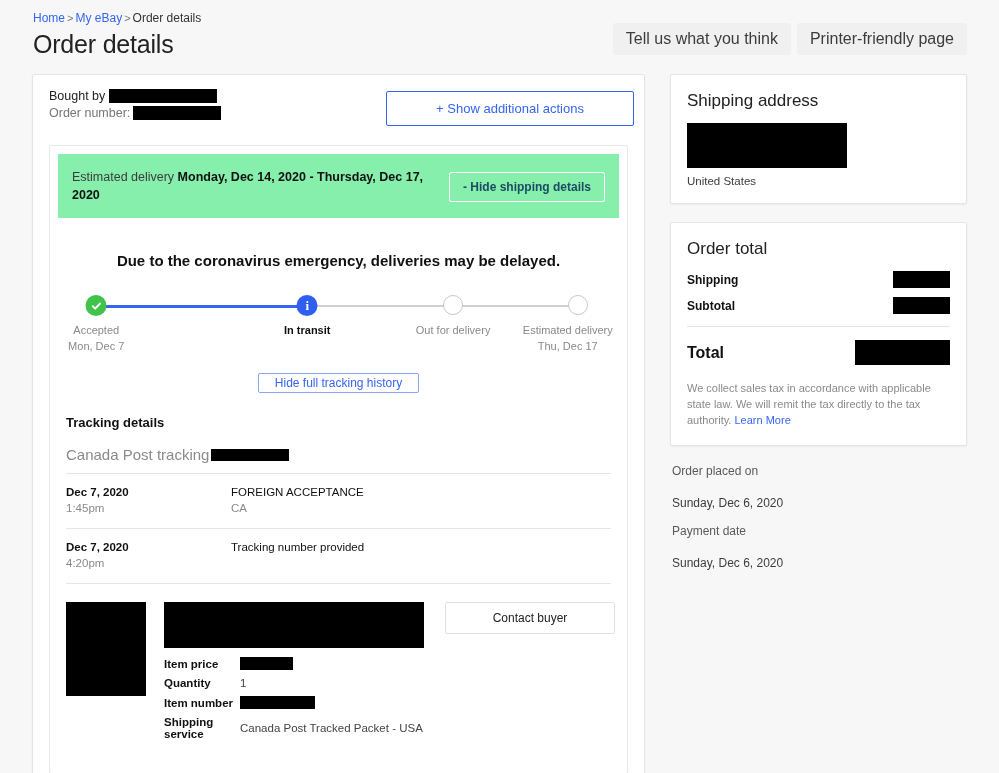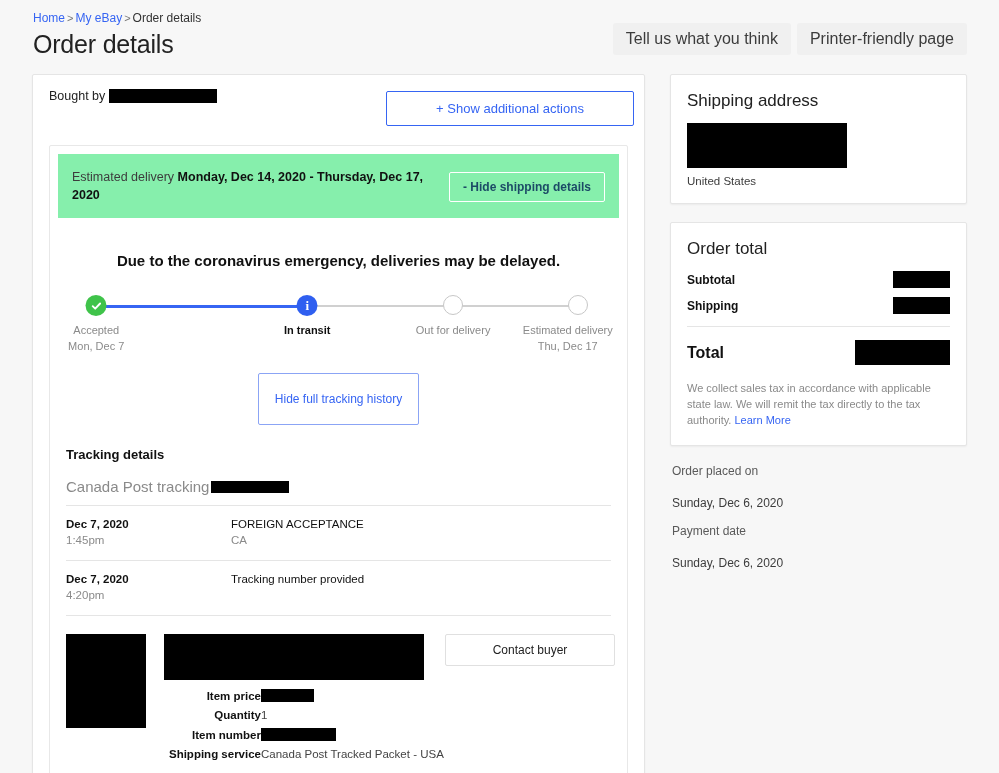--- a/index.html
+++ b/index.html
@@ -117,21 +117,21 @@
     text-align: center; font-size: 11px; color: #8a8a8a; line-height: 1.45;
     white-space: nowrap;
   }
   .slabel .t1 { display: block; }
   .slabel.active .t1 { color: #111; font-weight: bold; }
 
   
   .hide-hist-wrap { text-align: center; margin: 16px 0 22px 0; }
   .hide-hist {
     background: #fff; border: 1px solid #8ba4f5; border-radius: 2px;
-    padding: 18px 16px; font-size: 12px; color: #3665f3;
+    padding: 2px 16px; font-size: 12px; color: #3665f3;
     font-family: inherit; cursor: pointer;
   }
 
   
   .tracking-sec { padding: 0 16px; }
   .tracking-title { font-size: 13px; font-weight: bold; color: #111; }
   .tracking-carrier { font-size: 15px; color: #8a8a8a; margin-top: 16px; display: flex; align-items: center; }
   .track-rows { margin-top: 10px; }
   .track-row {
     display: flex; border-top: 1px solid #e5e5e5;
@@ -145,21 +145,21 @@
   .tr-desc .e { color: #111; display: block; }
   .tr-desc .l { color: #8a8a8a; display: block; margin-top: 4px; }
 
   
   .item-block { display: flex; padding: 18px 16px 26px 16px; position: relative; }
   .item-img { width: 80px; height: 94px; background: #000; flex: none; }
   .item-info { margin-left: 18px; flex: 1; }
   .item-title-redact { width: 260px; height: 46px; background: #000; }
   .item-rows { margin-top: 9px; }
   .item-row { display: flex; align-items: center; font-size: 11.5px; margin-bottom: 7px; }
-  .item-row .k { width: 97px; font-weight: bold; color: #111; text-align: right; }
+  .item-row .k { width: 76px; font-weight: bold; color: #111; }
   .item-row .v { color: #444; }
   .item-btns { position: absolute; right: 12px; top: 18px; width: 170px; }
   .item-btn {
     display: block; width: 100%; background: #fff;
     border: 1px solid #e0e0e0; border-radius: 2px;
     padding: 8px 0; font-size: 12px; color: #222;
     font-family: inherit; cursor: pointer; text-align: center;
     margin-bottom: 7px;
   }
 
@@ -208,20 +208,24 @@
   </div>
 
   <div class="left-col">
     <div class="card">
 
       <div class="order-head">
         <div class="bought-row">
           <span>Bought by</span>
           <span class="redact" style="width:108px;height:14px;margin-left:4px;"></span>
         </div>
+        <div class="order-num-row">
+          <span>Order number:</span>
+          <span class="redact" style="width:88px;height:14px;margin-left:3px;"></span>
+        </div>
         <button class="show-actions">+ Show additional actions</button>
       </div>
 
       <div class="inner-card">
 
         <div class="delivery-banner">
           <div class="delivery-text">
             <span>Estimated delivery</span>
             <b>Monday, Dec 14, 2020 - Thursday, Dec 17, 2020</b>
           </div>
@@ -347,26 +351,26 @@
     <div class="card rcard">
       <h2>Shipping address</h2>
       <div class="addr-redact"></div>
       <div class="addr-country">United States</div>
     </div>
 
     <div class="card rcard">
       <h2>Order total</h2>
 
       <div class="tot-row">
+        <span class="lbl">Shipping</span>
+        <span class="redact" style="width:57px;height:17px;"></span>
+      </div>
+
+      <div class="tot-row">
         <span class="lbl">Subtotal</span>
-        <span class="redact" style="width:57px;height:17px;"></span>
-      </div>
-
-      <div class="tot-row">
-        <span class="lbl">Shipping</span>
         <span class="redact" style="width:57px;height:17px;"></span>
       </div>
 
       <div class="tot-div"></div>
 
       <div class="tot-grand">
         <span class="lbl">Total</span>
         <span class="redact" style="width:95px;height:25px;"></span>
       </div>
 

